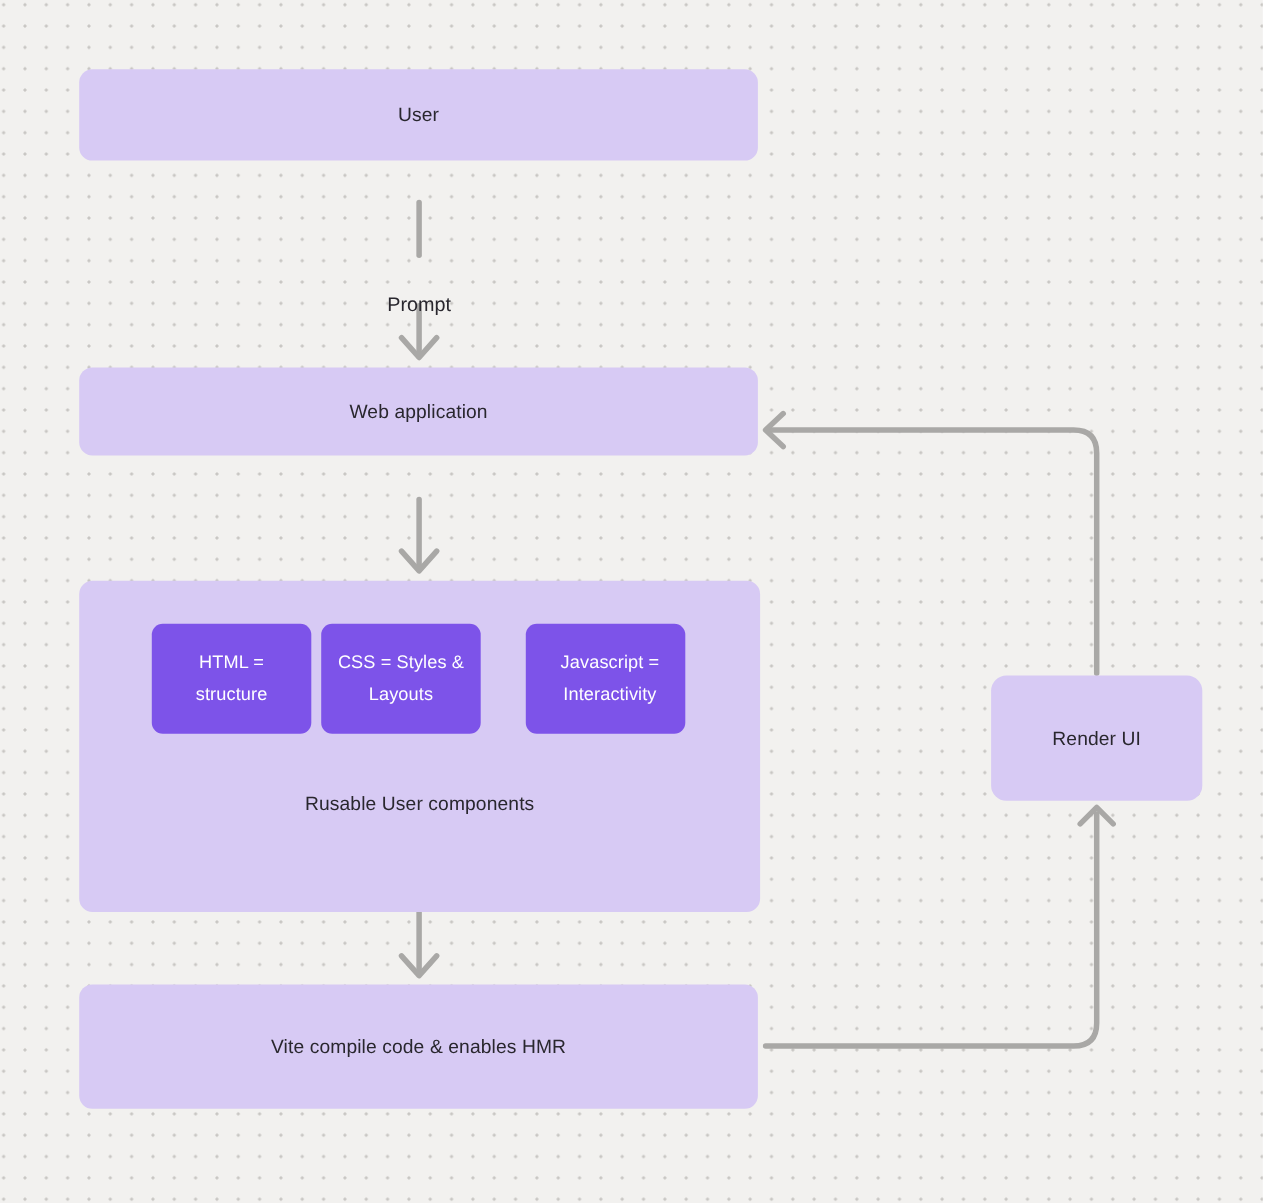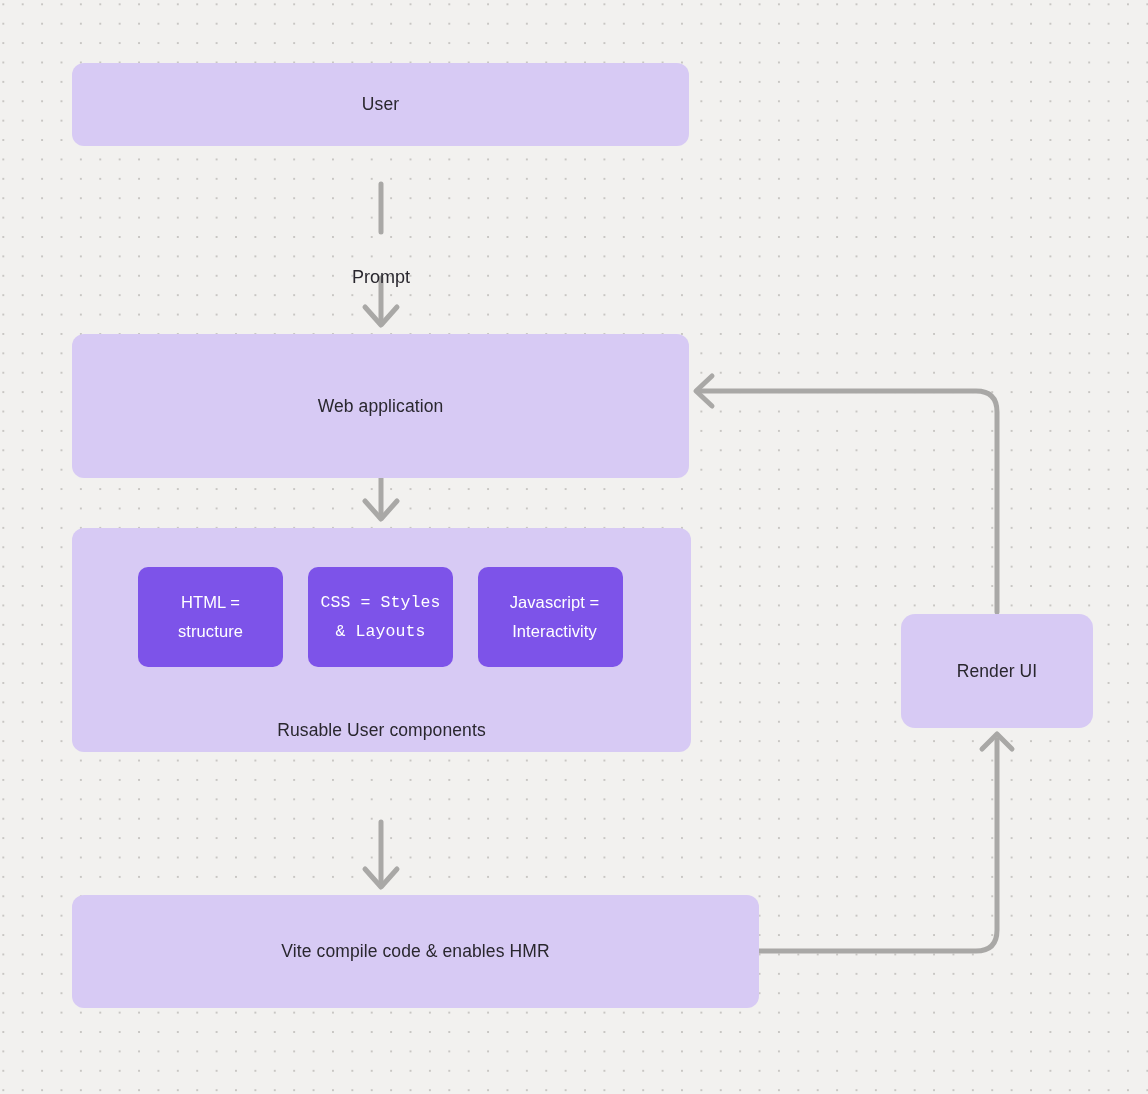--- a/index.html
+++ b/index.html
@@ -24,23 +24,23 @@
     background: #d7caf4;
     border-radius: 12px;
     display: flex;
     align-items: center;
     justify-content: center;
     color: #29272e;
     font-size: 17.5px;
     letter-spacing: 0.1px;
   }
   .node-user          { left: 72px;  top: 63px;  width: 617px; height: 83px; }
-  .node-web           { left: 72px;  top: 334px; width: 617px; height: 144px; justify-content: center; }
-  .group-components   { left: 72px;  top: 528px; width: 619px; height: 224px; display: block; }
-  .node-vite          { left: 72px;  top: 895px; width: 687px; height: 113px; }
+  .node-web           { left: 72px;  top: 334px; width: 617px; height: 80px; justify-content: center; }
+  .group-components   { left: 72px;  top: 528px; width: 619px; height: 301px; display: block; }
+  .node-vite          { left: 72px;  top: 895px; width: 617px; height: 113px; }
   .node-render-ui     { left: 901px; top: 614px; width: 192px; height: 114px; border-radius: 14px; }
 
   .chip {
     position: absolute;
     top: 39px;
     width: 145px;
     height: 100px;
     background: #7d53e9;
     border-radius: 10px;
     display: flex;
@@ -48,21 +48,21 @@
     justify-content: center;
     text-align: center;
     color: #ffffff;
     font-size: 16.5px;
     font-weight: 500;
     line-height: 29px;
     padding: 0 12px;
     box-sizing: border-box;
   }
   .chip-1 { left: 66px; }
-  .chip-2 { left: 236px; font-family: Liberation Mono, monospace; }
+  .chip-2 { left: 220px; }
   .chip-3 { left: 406px; padding-left: 20px; }
 
   .group-label {
     position: absolute;
     left: 0;
     right: 0;
     top: 188px;
     height: 28px;
     text-align: center;
     font-size: 17.5px;

